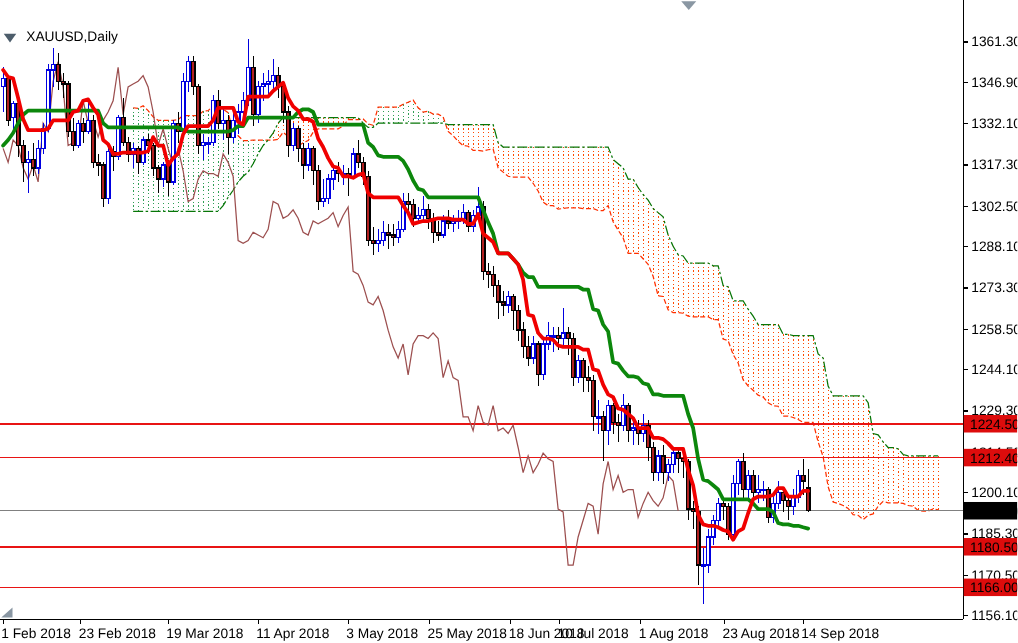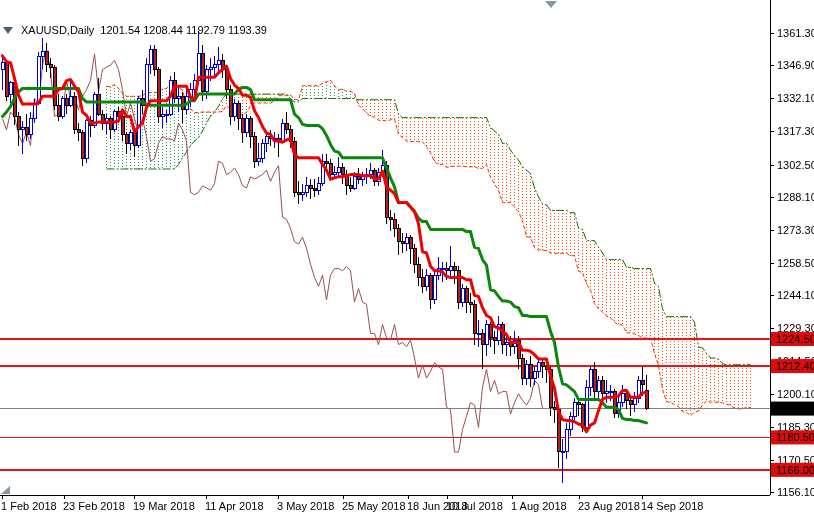--- a/index.html
+++ b/index.html
@@ -595,15 +595,14 @@
       <g>
         <rect x="771" y="401.58815789473647" width="43" height="14" fill="#000000"></rect>
         <text x="776" y="412.58815789473647" fill="#ffffff">1193.39</text>
       </g>
       <polygon points="545,1 557,1 551,8" fill="#8a97a3"></polygon>
       <polygon points="1,494 10,494 10,486" fill="#8a97a3"></polygon>
     </svg>
   <div class="title-bar">
     <span class="tri-down"></span>
     <span class="title-text">XAUUSD,Daily</span>
-    <span class="title-text">1201.54 1208.44 1192.79 1193.39</span>
   </div>
 </div>
 
 </body></html>

